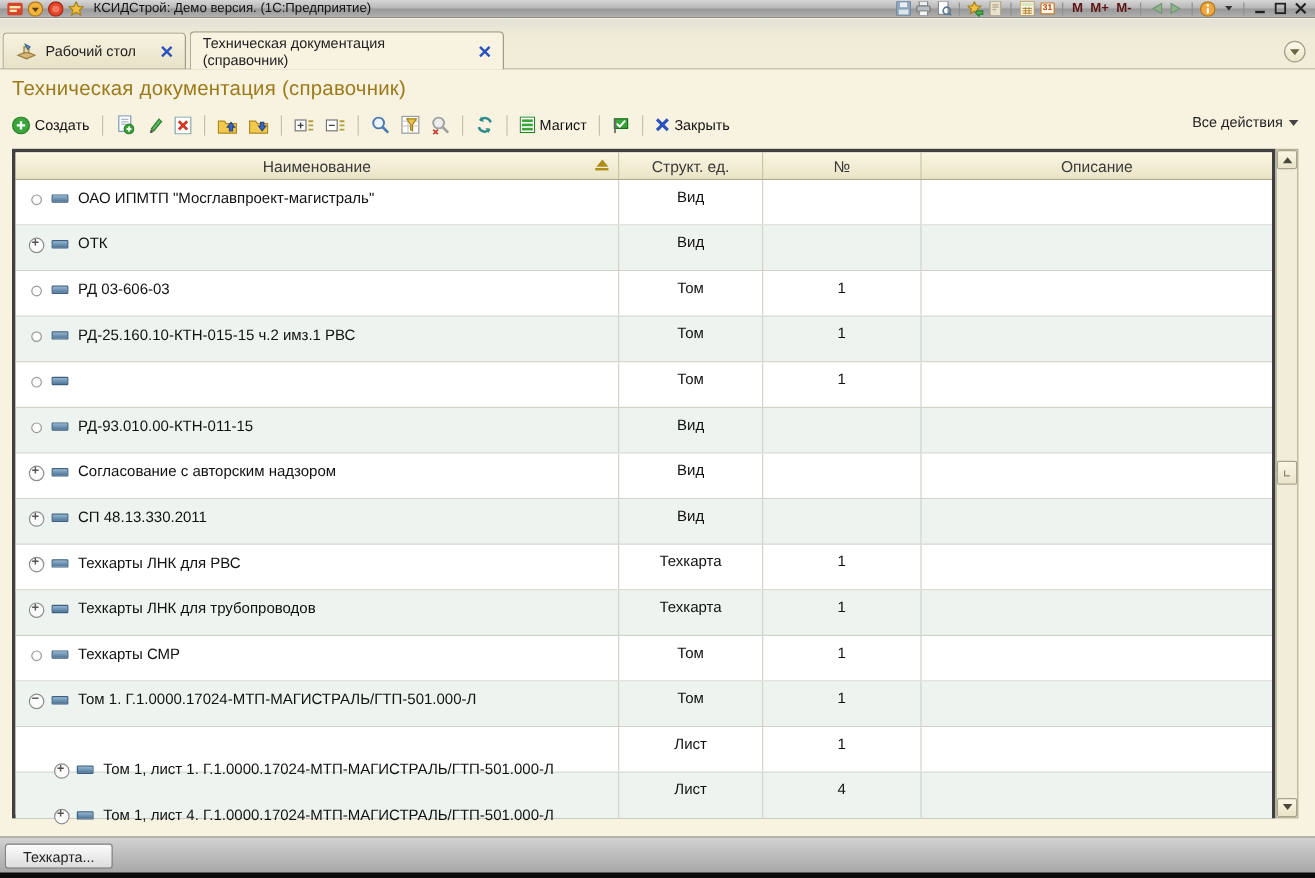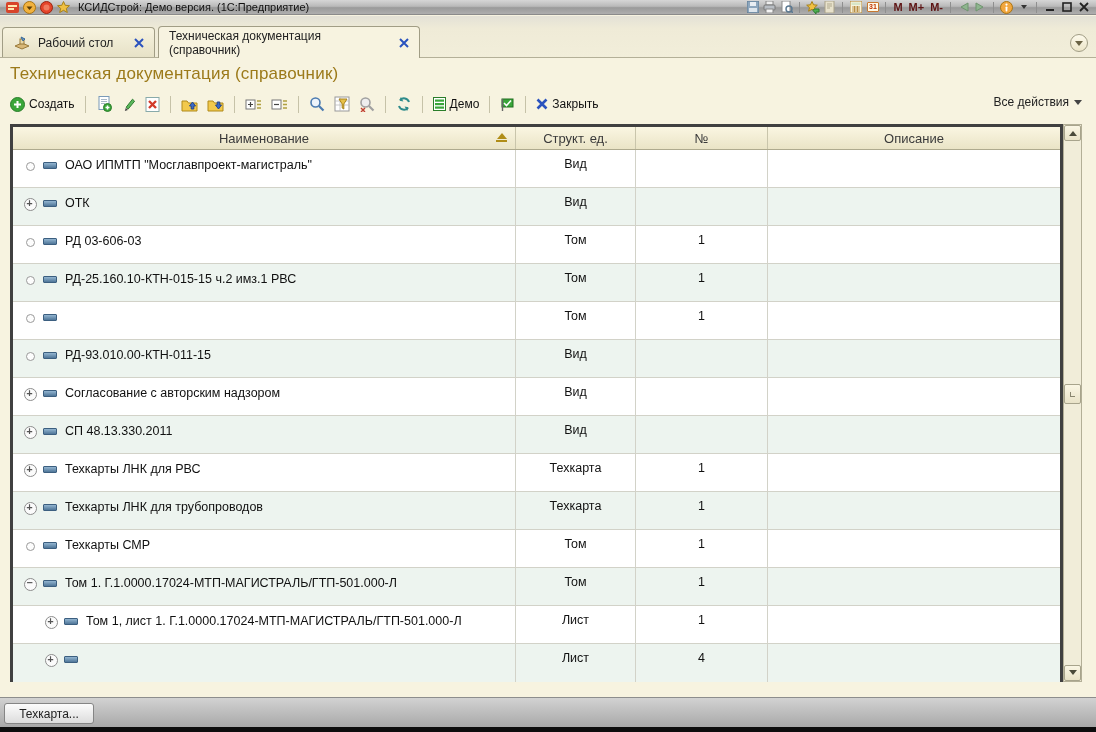--- a/index.html
+++ b/index.html
@@ -55,21 +55,21 @@
   .row { display:flex; height:38px; border-bottom:1px solid #d2d2c8; background:#fff; }
   .row.alt { background:#edf4ef; }
   .row:last-child { border-bottom:none; }
   .cell { border-right:1px solid #d2d2c8; padding-top:7px; }
   .cell:last-child { border-right:none; }
   .c-name { width:503px; padding-left:11px; }
   .c-unit { width:120px; text-align:center; }
   .c-num { width:132px; text-align:center; }
   .c-desc { flex:1; }
   .line { display:flex; align-items:center; gap:8px; height:16px; font-size:12.5px; color:#111; white-space:nowrap; }
-  .indent1 .line { padding-left:21px; }
+  .indent1 .line { padding-left:21px;margin-top:20px; }
   .cell, .line { font-size:12.5px; color:#111; }
 
   
   .exp { position:relative; width:11px; height:11px; flex:none; }
   .exp.leaf::before { content:""; position:absolute; left:2px; top:2px; width:7px; height:7px;
     border:1px solid #9a9a9a; border-radius:50%; background:#fdfdfd; }
   .exp.plus::before, .exp.minus::before { content:""; position:absolute; left:0; top:0; width:11px; height:11px;
     border:1px solid #8d8d8d; border-radius:50%; background:#fbfbfb; }
   .exp.plus::after { content:"+"; position:absolute; left:0; top:-1px; width:11px; text-align:center;
     font:bold 10px "DejaVu Sans Mono",monospace; color:#555; line-height:12px; }
@@ -344,21 +344,21 @@
       <span class="tsep"></span>
       <div class="tool-btn">
         <span>
           <svg width="13" height="14">
               <rect x="0.5" y="0.5" width="12" height="13" fill="#fff" stroke="#2a7d2a"></rect>
               <rect x="2" y="2.5" width="9" height="2.2" fill="#3aa63a"></rect>
               <rect x="2" y="6" width="9" height="2.2" fill="#3aa63a"></rect>
               <rect x="2" y="9.5" width="9" height="2.2" fill="#3aa63a"></rect>
             </svg>
         </span>
-        <span>Демо</span>
+        <span>Магист</span>
       </div>
       <span class="tsep"></span>
       <div class="tool-btn">
         <svg width="15" height="14">
             <rect x="2" y="2" width="11" height="8" fill="#3aa63a" stroke="#1e6e1e"></rect>
             <path d="M4 6 L6.5 8.5 L11 3.5" stroke="#fff" stroke-width="1.6" fill="none"></path>
             <line x1="2.5" y1="2" x2="2.5" y2="14" stroke="#666" stroke-width="1.4"></line>
           </svg>
       </div>
       <span class="tsep"></span>
@@ -550,20 +550,21 @@
           </div>
         <div class="cell c-unit">Лист</div>
         <div class="cell c-num">1</div>
         <div class="cell c-desc"></div>
       </div>
       <div class="row alt">
         <div class="cell c-name indent1">
             <div class="line">
               <span class="exp plus"></span>
               <span class="itm"></span>
+              <span>Том 1, лист 4. Г.1.0000.17024-МТП-МАГИСТРАЛЬ/ГТП-501.000-Л</span>
             </div>
           </div>
         <div class="cell c-unit">Лист</div>
         <div class="cell c-num">4</div>
         <div class="cell c-desc"></div>
       </div>
     </div>
 
     <div id="vscroll">
       <div class="sb-btn sb-up">

